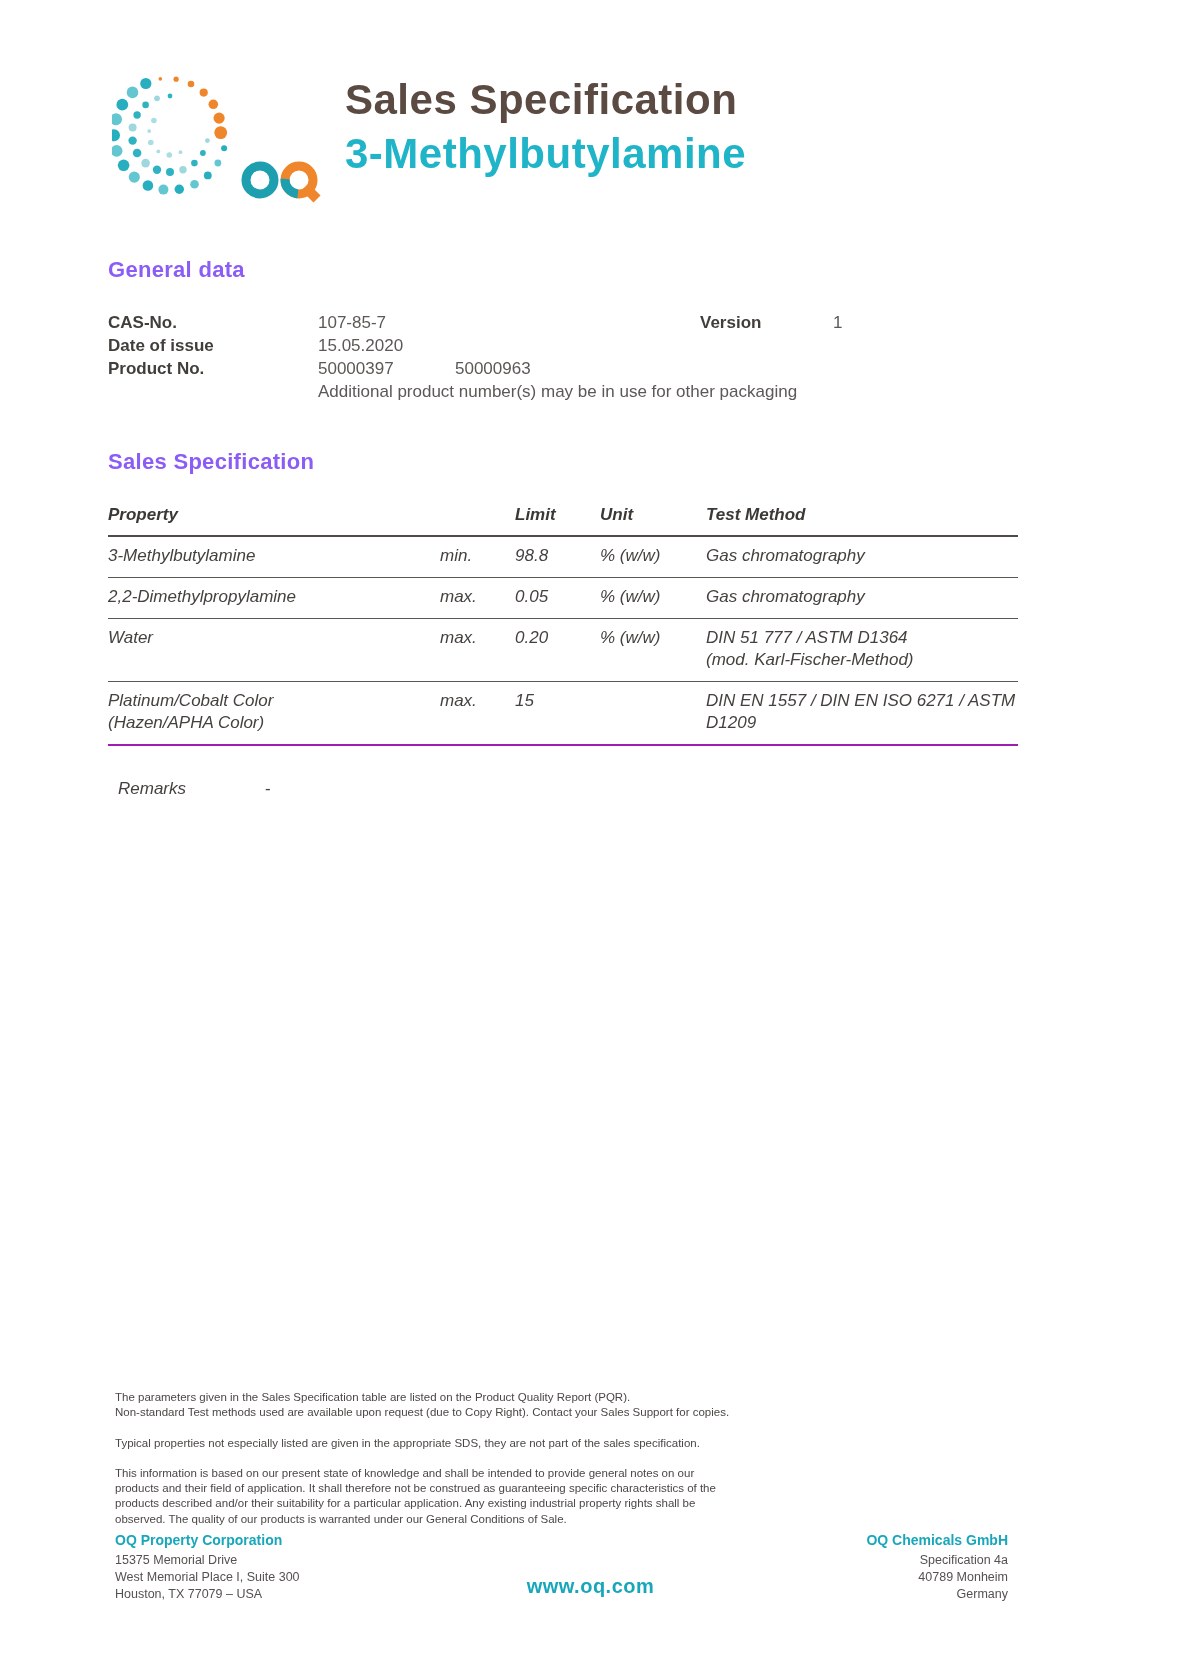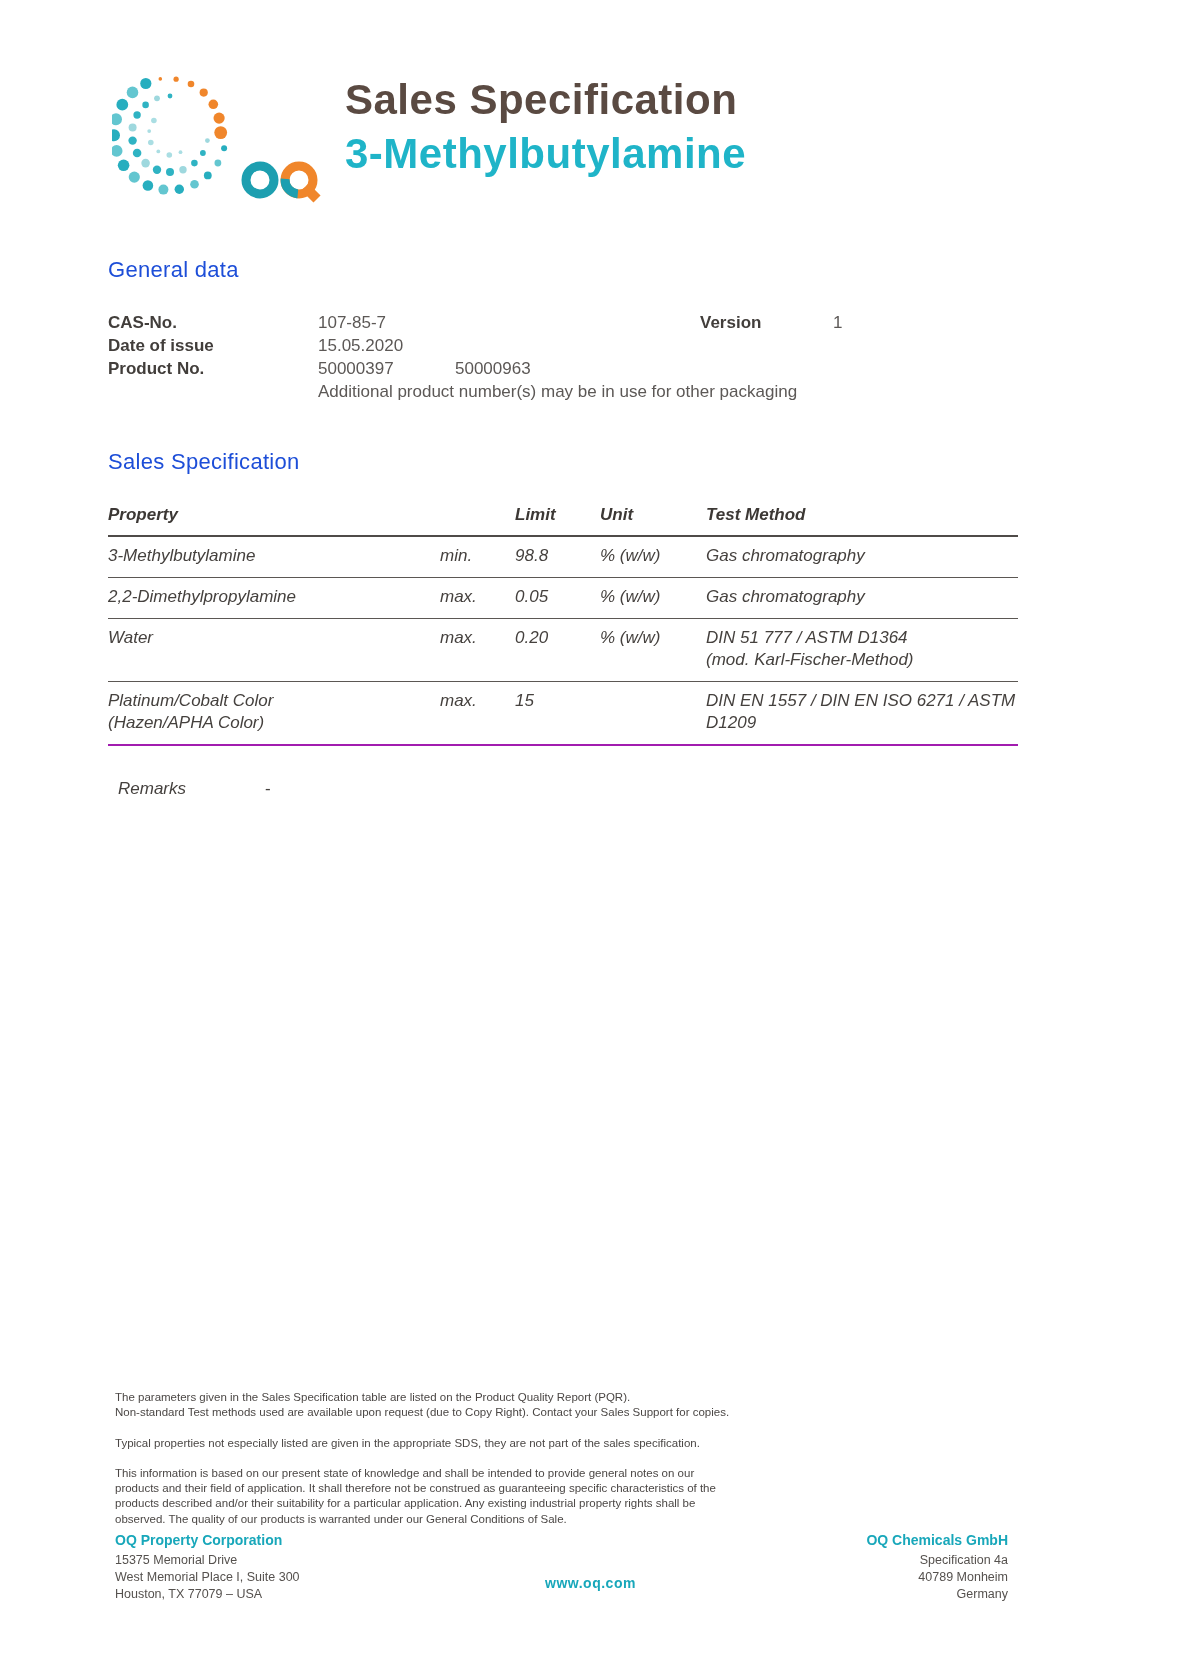--- a/index.html
+++ b/index.html
@@ -7,21 +7,21 @@
   body { font-family:"Liberation Sans", sans-serif; color:#45413e; }
   .page { position:relative; width:1181px; height:1671px; background:#ffffff; overflow:hidden; margin:0 auto; }
 
   .abs { position:absolute; }
 
   
   .doc-title { left:345px; top:76px; font-size:42px; font-weight:bold; color:#5a4a42; letter-spacing:.5px; }
   .doc-subtitle { left:345px; top:130px; font-size:42px; font-weight:bold; color:#1fb4c8; letter-spacing:.5px; }
 
   
-  .section-heading { font-size:22px; font-weight:normal; color:#1d4ed8; letter-spacing:.3px; }
+  .section-heading { font-size:22px; font-weight:bold; color:#8b5cf6; letter-spacing:.3px; }
 
   
   .gd-label { font-size:17px; font-weight:bold; color:#423e3b; }
   .gd-value { font-size:17px; color:#5c5856; }
 
   
   .spec-table { left:108px; top:503px; width:910px; border-collapse:collapse; table-layout:fixed;font-style:italic; }
   .spec-table th { text-align:left; font-size:17px; font-weight:bold; color:#3c3835; padding:2px 0 10px 0; border-bottom:2px solid #4f4b48; }
   .spec-table td { font-size:17px; color:#45413e; vertical-align:top; padding:8px 0 10px 0; border-bottom:1.5px solid #5b5753; line-height:22px; }
   .spec-table tr.last td { border-bottom:2px solid #a21caf; }
@@ -34,21 +34,21 @@
   
   .footnotes { left:115px; top:1390px; width:720px; font-size:11.5px; line-height:15.3px; color:#4b4745; }
   .footnotes p { white-space:pre-line; margin-bottom:15px; }
   .page-info { right:173px; top:1390px; width:300px; text-align:right; font-size:11.5px; line-height:15.3px; color:#4b4745; }
 
   
   .addr { font-size:12.5px; line-height:17px; color:#55514e; }
   .addr-name { font-size:14px; font-weight:bold; color:#18a7ba; margin-bottom:3px; }
   .addr-left { left:115px; top:1532px; }
   .addr-right { right:173px; top:1532px; text-align:right; }
-  .website { left:0; top:1575px; width:1181px; text-align:center; font-size:14px; font-weight:bold; color:#18a7ba; letter-spacing:.5px; text-decoration:none; }
+  .website { left:0; top:1575px; width:1181px; text-align:center; font-size:20px; font-weight:bold; color:#18a7ba; letter-spacing:.5px; text-decoration:none; }
 </style>
 </head>
 <body>
 
 <div class="page">
 
   <svg class="abs" style="left:112px; top:68px;" width="212" height="140" viewBox="0 0 212 140">
     <g>
         <circle cx="48.3" cy="10.9" r="1.8" fill="#F0862B"></circle>
         <circle cx="64.1" cy="11.2" r="2.6" fill="#F0862B"></circle>

